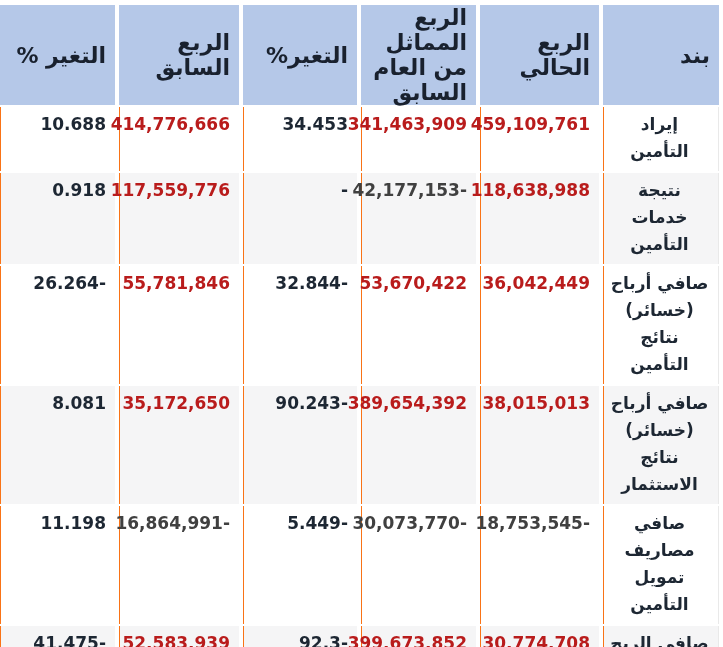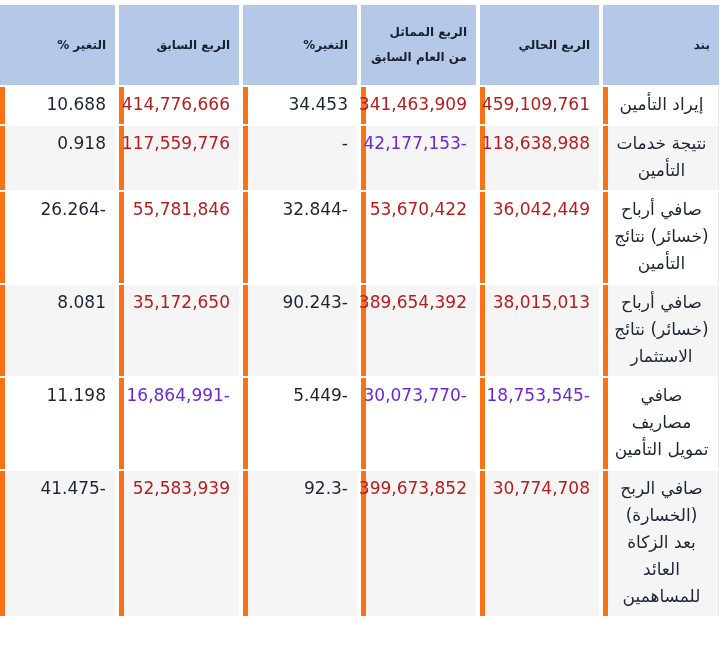--- a/index.html
+++ b/index.html
@@ -25,47 +25,47 @@
     font-size: 17px;
     color: #1d2733;
   }
   table.fin th {
     background: #b5c8e8;
     height: 80px;
     vertical-align: middle;
     text-align: right;
     padding: 0 9px;
     font-weight: 700;
-    font-size: 12px;
+    font-size: 22px;
     line-height: 25px;
     color: #19212e;
   }
   table.fin tbody td {
     vertical-align: top;
     text-align: right;
     padding: 4px 9px 6px 6px;
     line-height: 27px;
-    font-weight: 400;
-    border-left: 5px solid #f97316;
+    font-weight: 700;
+    border-left: 1px solid #f97316;
     background: #ffffff;
   }
   table.fin tbody td:first-child { border-right: 1px solid #e9e9e9; text-align: center; }
   table.fin tbody tr.alt td { background: #f5f5f6; }
   table.fin td.num { white-space: nowrap; }
 
   tbody tr:nth-child(1) { height: 34px; }
   tbody tr:nth-child(2) { height: 64px; }
   tbody tr:nth-child(3) { height: 86px; }
   tbody tr:nth-child(4) { height: 86px; }
   tbody tr:nth-child(5) { height: 88px; }
   tbody tr:nth-child(6) { height: 112px; }
   tbody tr:nth-child(7) { height: 56px; }
 
   [data-trend="positive"] { color: #b91c1c; }
-  [data-trend="negative"] { color: #6d28d9; text-align: right; }
+  [data-trend="negative"] { color: #404040; text-align: right; }
   [data-trend="none"]     { color: #1d2733; }
 </style>
 </head>
 <body>
 
 <div class="wrap">
   <table class="fin">
     <colgroup>
       <col style="width:116px">
       <col style="width:119px">

